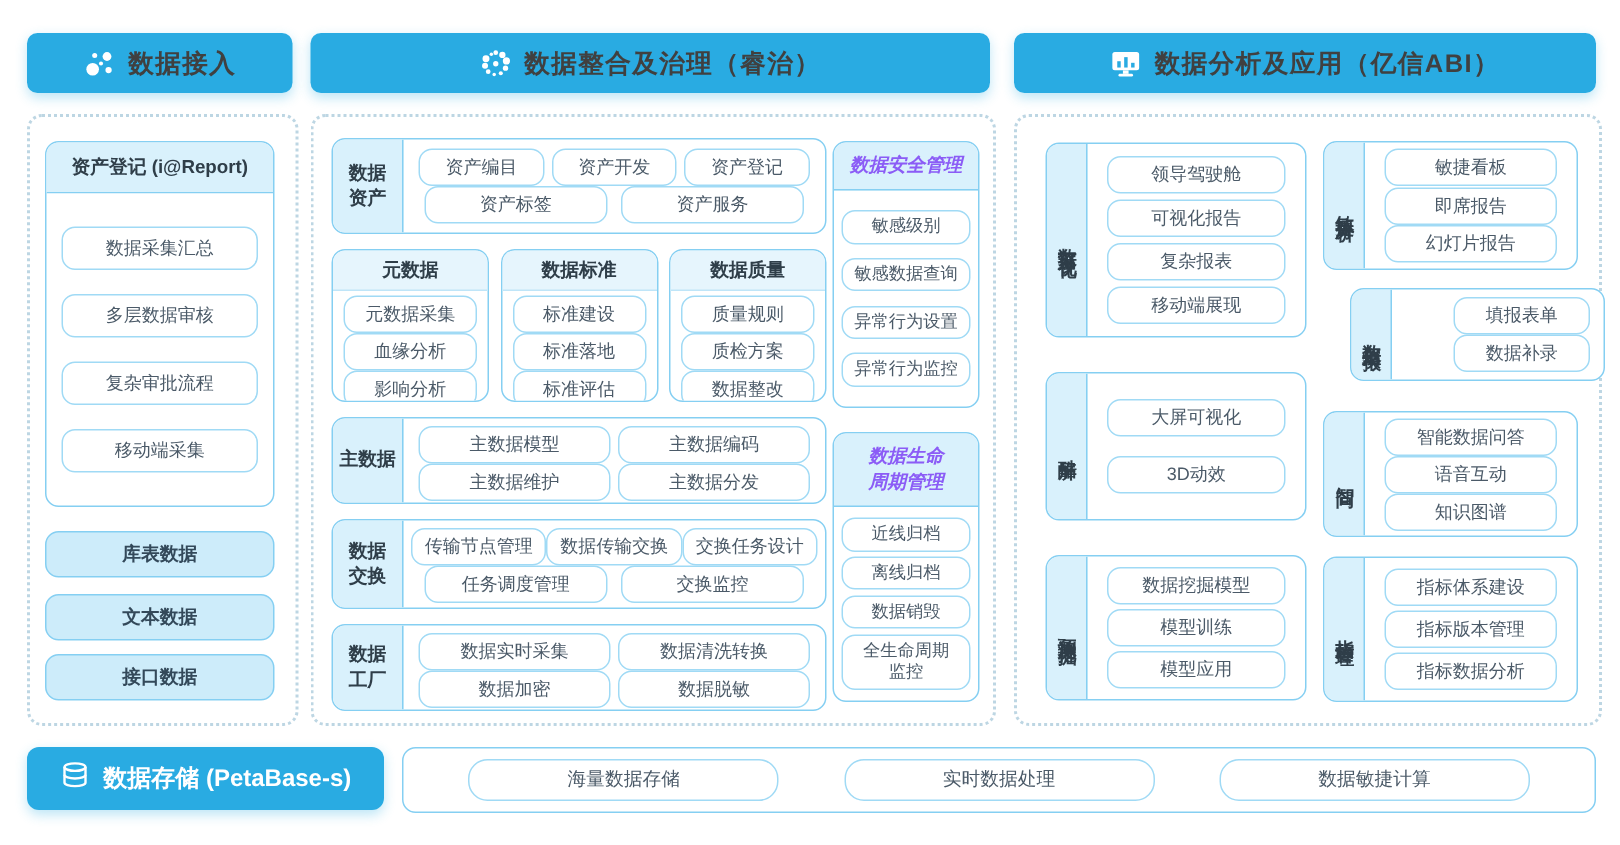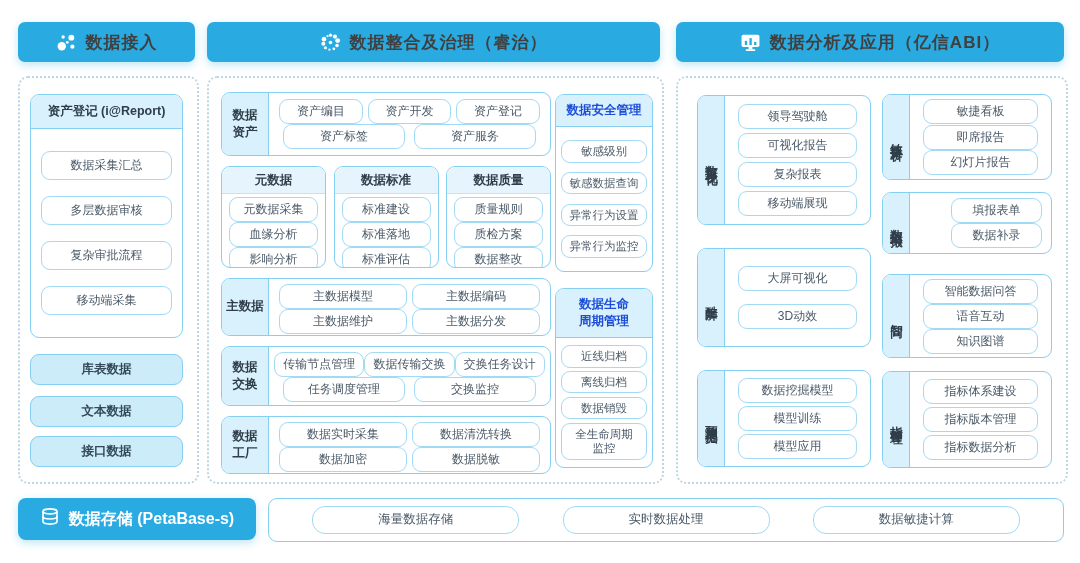--- a/index.html
+++ b/index.html
@@ -52,37 +52,37 @@
   .trio{display:flex;justify-content:space-between;margin-bottom:10px;height:102px;}
   .mini{width:103px;border:1.5px solid #85cff2;border-radius:9px;background:#fff;display:flex;flex-direction:column;overflow:hidden;}
   .mini-title{height:26px;line-height:26px;text-align:center;font-weight:bold;font-size:12.5px;color:#2f3e49;
               background:#e6f5fd;border-bottom:1px solid #bfe5f8;}
   .mini-items{flex:1;display:flex;flex-direction:column;justify-content:space-evenly;padding:3px 7px;}
 
   .vg{position:absolute;width:96px;border:1.5px solid #85cff2;border-radius:9px;background:#fff;
       display:flex;flex-direction:column;overflow:hidden;}
   .vg-sec{left:346px;top:16px;height:176px;}
   .vg-life{left:346px;top:210px;height:178px;}
-  .vg-title{text-align:center;font-weight:bold;font-size:12.5px;color:#1d4ed8;background:#d9f1fc;
-            border-bottom:1.5px solid #85cff2;padding:7px 2px;white-space:pre-line;line-height:1.35;}
+  .vg-title{text-align:center;font-weight:bold;font-size:12.5px;color:#8b5cf6;background:#d9f1fc;
+            border-bottom:1.5px solid #85cff2;padding:7px 2px;white-space:pre-line;line-height:1.35;font-style:italic;}
   .vg-items{flex:1;display:flex;flex-direction:column;justify-content:space-evenly;padding:4px 5px;}
   .vg-items .pill{white-space:pre-line;font-size:11.5px;padding:3px 0;}
 
   
   .ag{position:absolute;border:1.5px solid #85cff2;border-radius:9px;background:#fff;display:flex;overflow:hidden;}
   .ag-label{width:26px;flex:none;background:#d9f1fc;border-right:1.5px solid #85cff2;
             display:flex;align-items:center;justify-content:center;font-weight:bold;font-size:12.5px;color:#2f3e49;
             writing-mode:vertical-rl;text-orientation:upright;letter-spacing:2px;}
   .ag-items{flex:1;display:flex;flex-direction:column;justify-content:space-evenly;align-items:center;padding:4px 0;}
   .ag-items .pill{width:78%;}
   .g-visual{left:19px;top:17px;width:172px;height:128px;}
   .g-cool{left:19px;top:170px;width:172px;height:97px;}
   .g-mining{left:19px;top:292px;width:172px;height:95px;}
   .g-agile{left:204px;top:16px;width:168px;height:84px;}
-  .g-filling{left:204px;top:114px;width:168px;height:60px;gap:32px;}
+  .g-filling{left:222px;top:114px;width:168px;height:60px;gap:32px;}
   .g-zhiwen{left:204px;top:196px;width:168px;height:82px;}
   .g-indicator{left:204px;top:293px;width:168px;height:95px;}
 
   
   .storage-btn{position:absolute;left:18px;top:498px;width:238px;height:42px;background:#29abe2;border-radius:8px;
                color:#fff;display:flex;align-items:center;justify-content:center;gap:9px;
                font-size:16px;font-weight:bold;box-shadow:0 3px 8px rgba(41,171,226,.30);}
   .storage-panel{position:absolute;left:268px;top:498px;width:794px;height:42px;border:1.5px solid #85cff2;
                  border-radius:9px;background:#fff;display:flex;align-items:center;justify-content:space-evenly;}
   .storage-panel .pill{width:205px;padding:5px 0;border-radius:13px;font-size:12.5px;}

